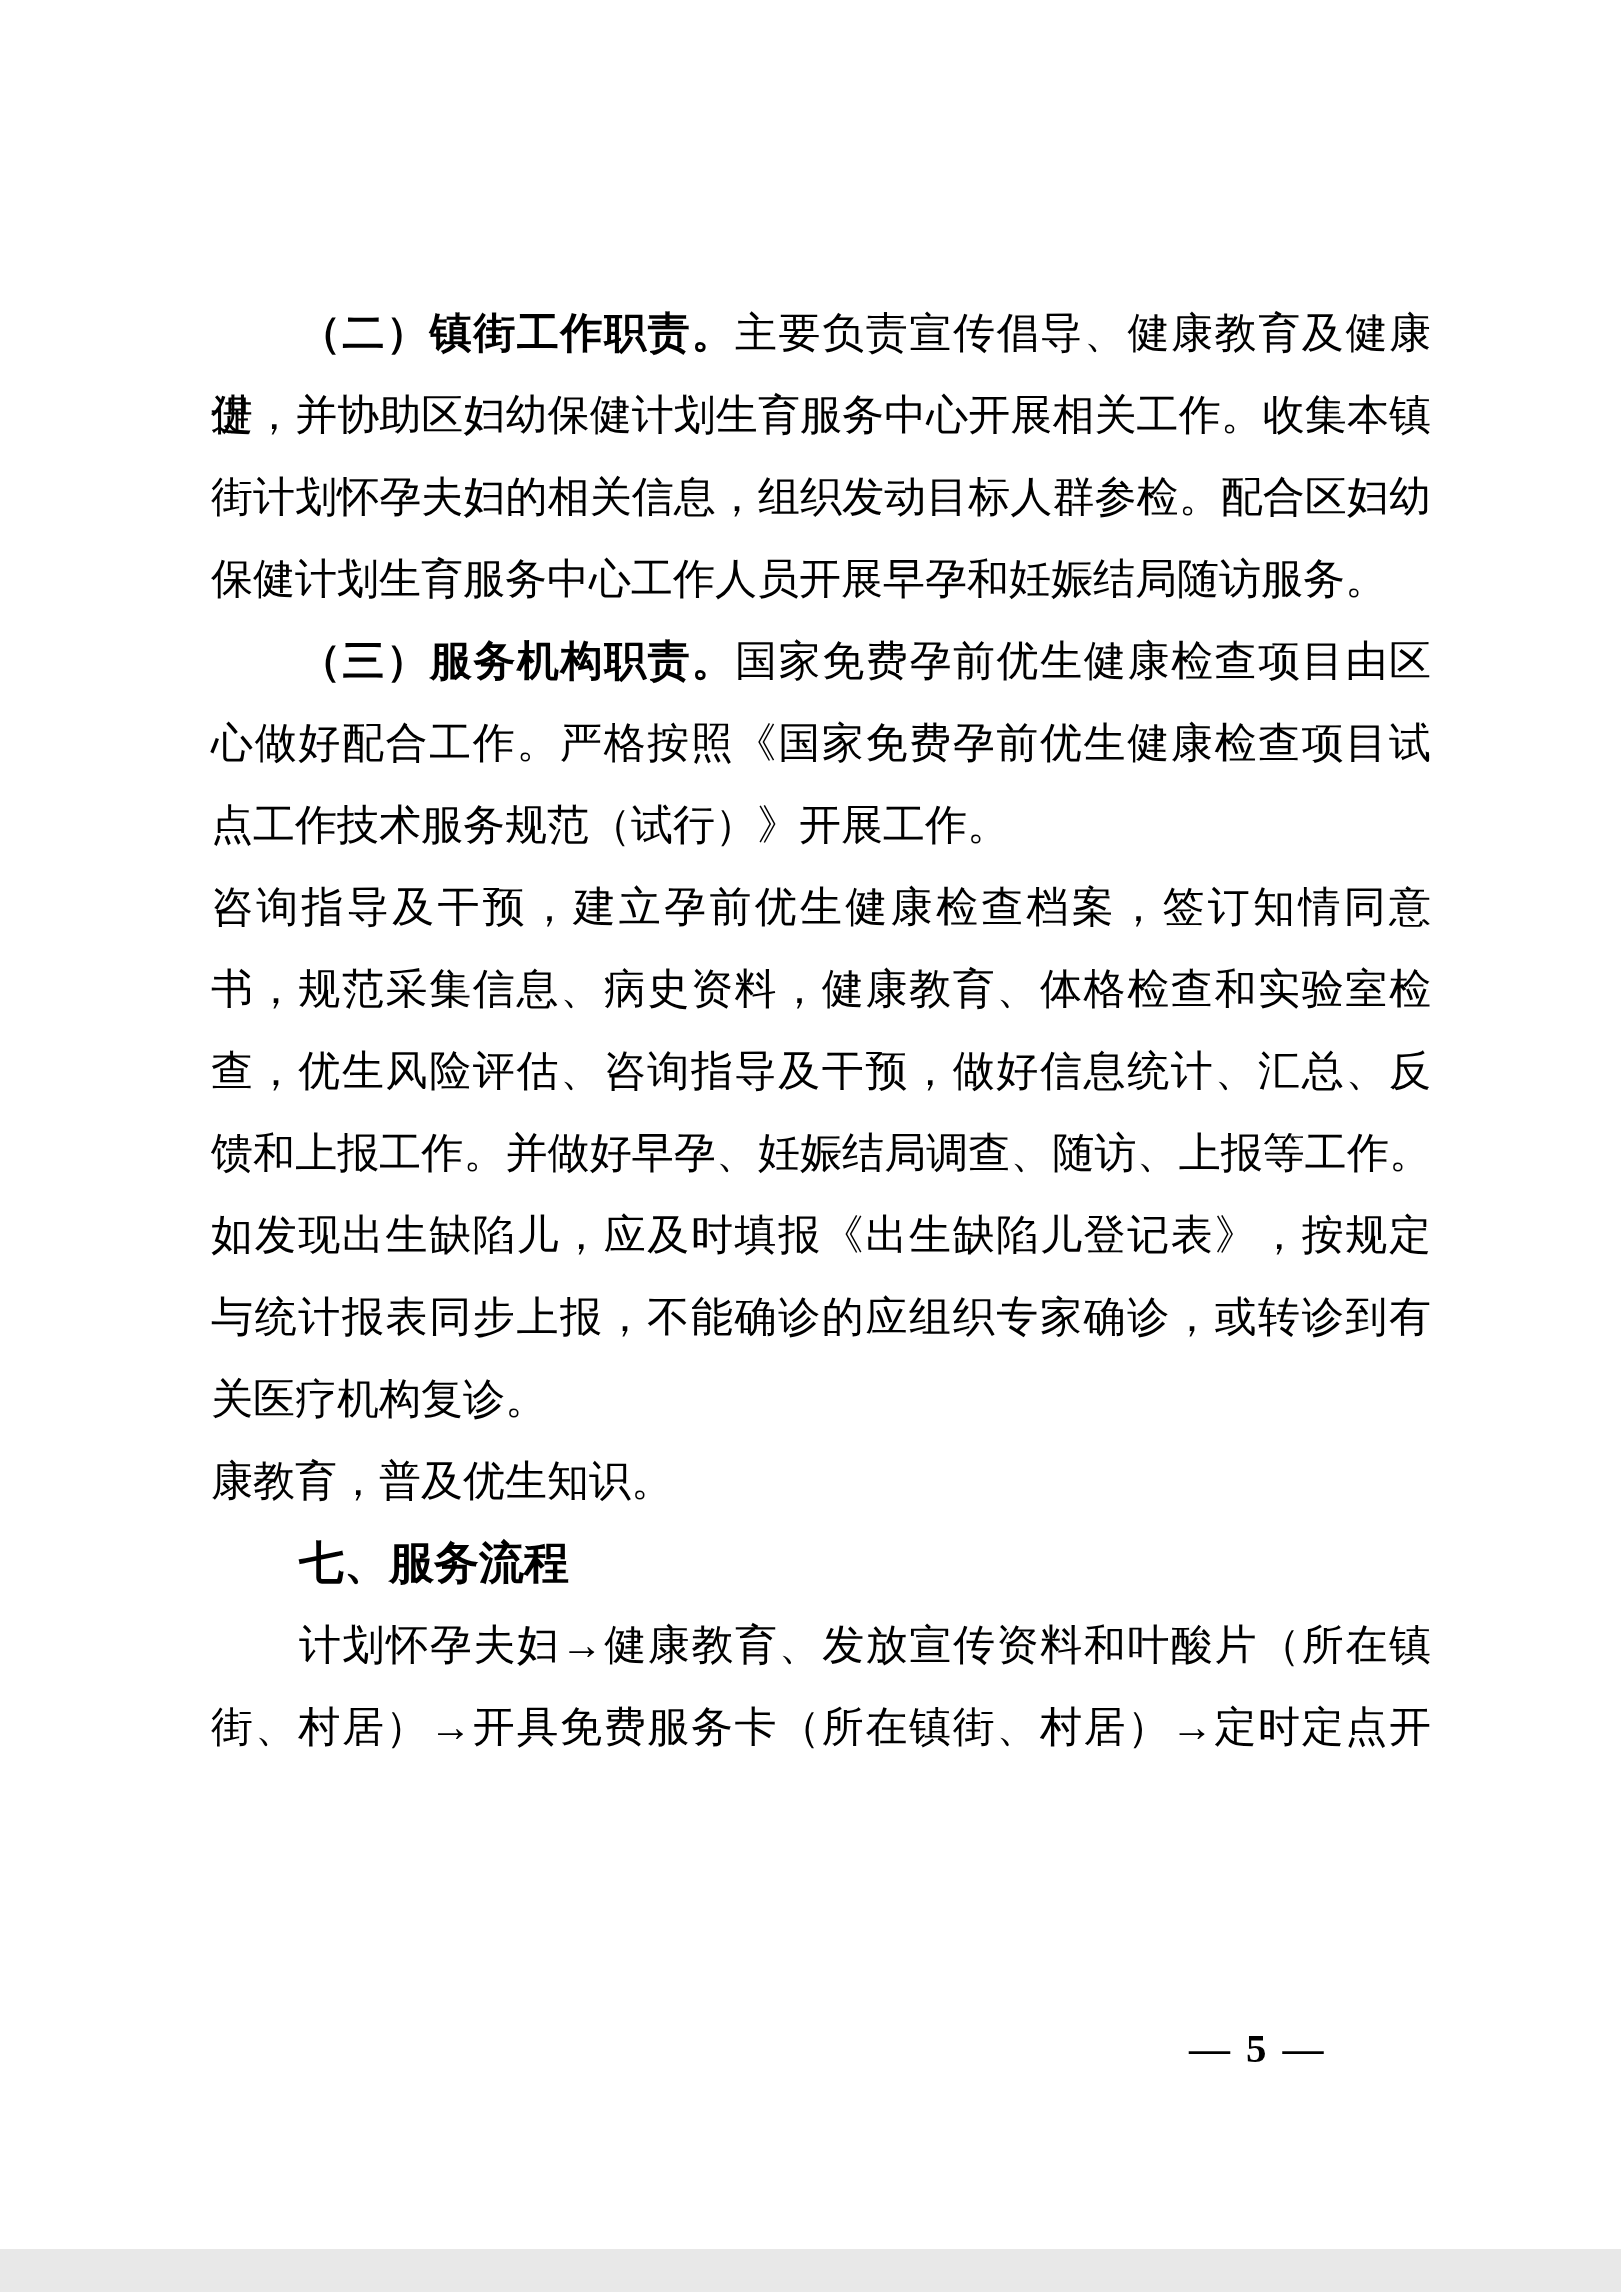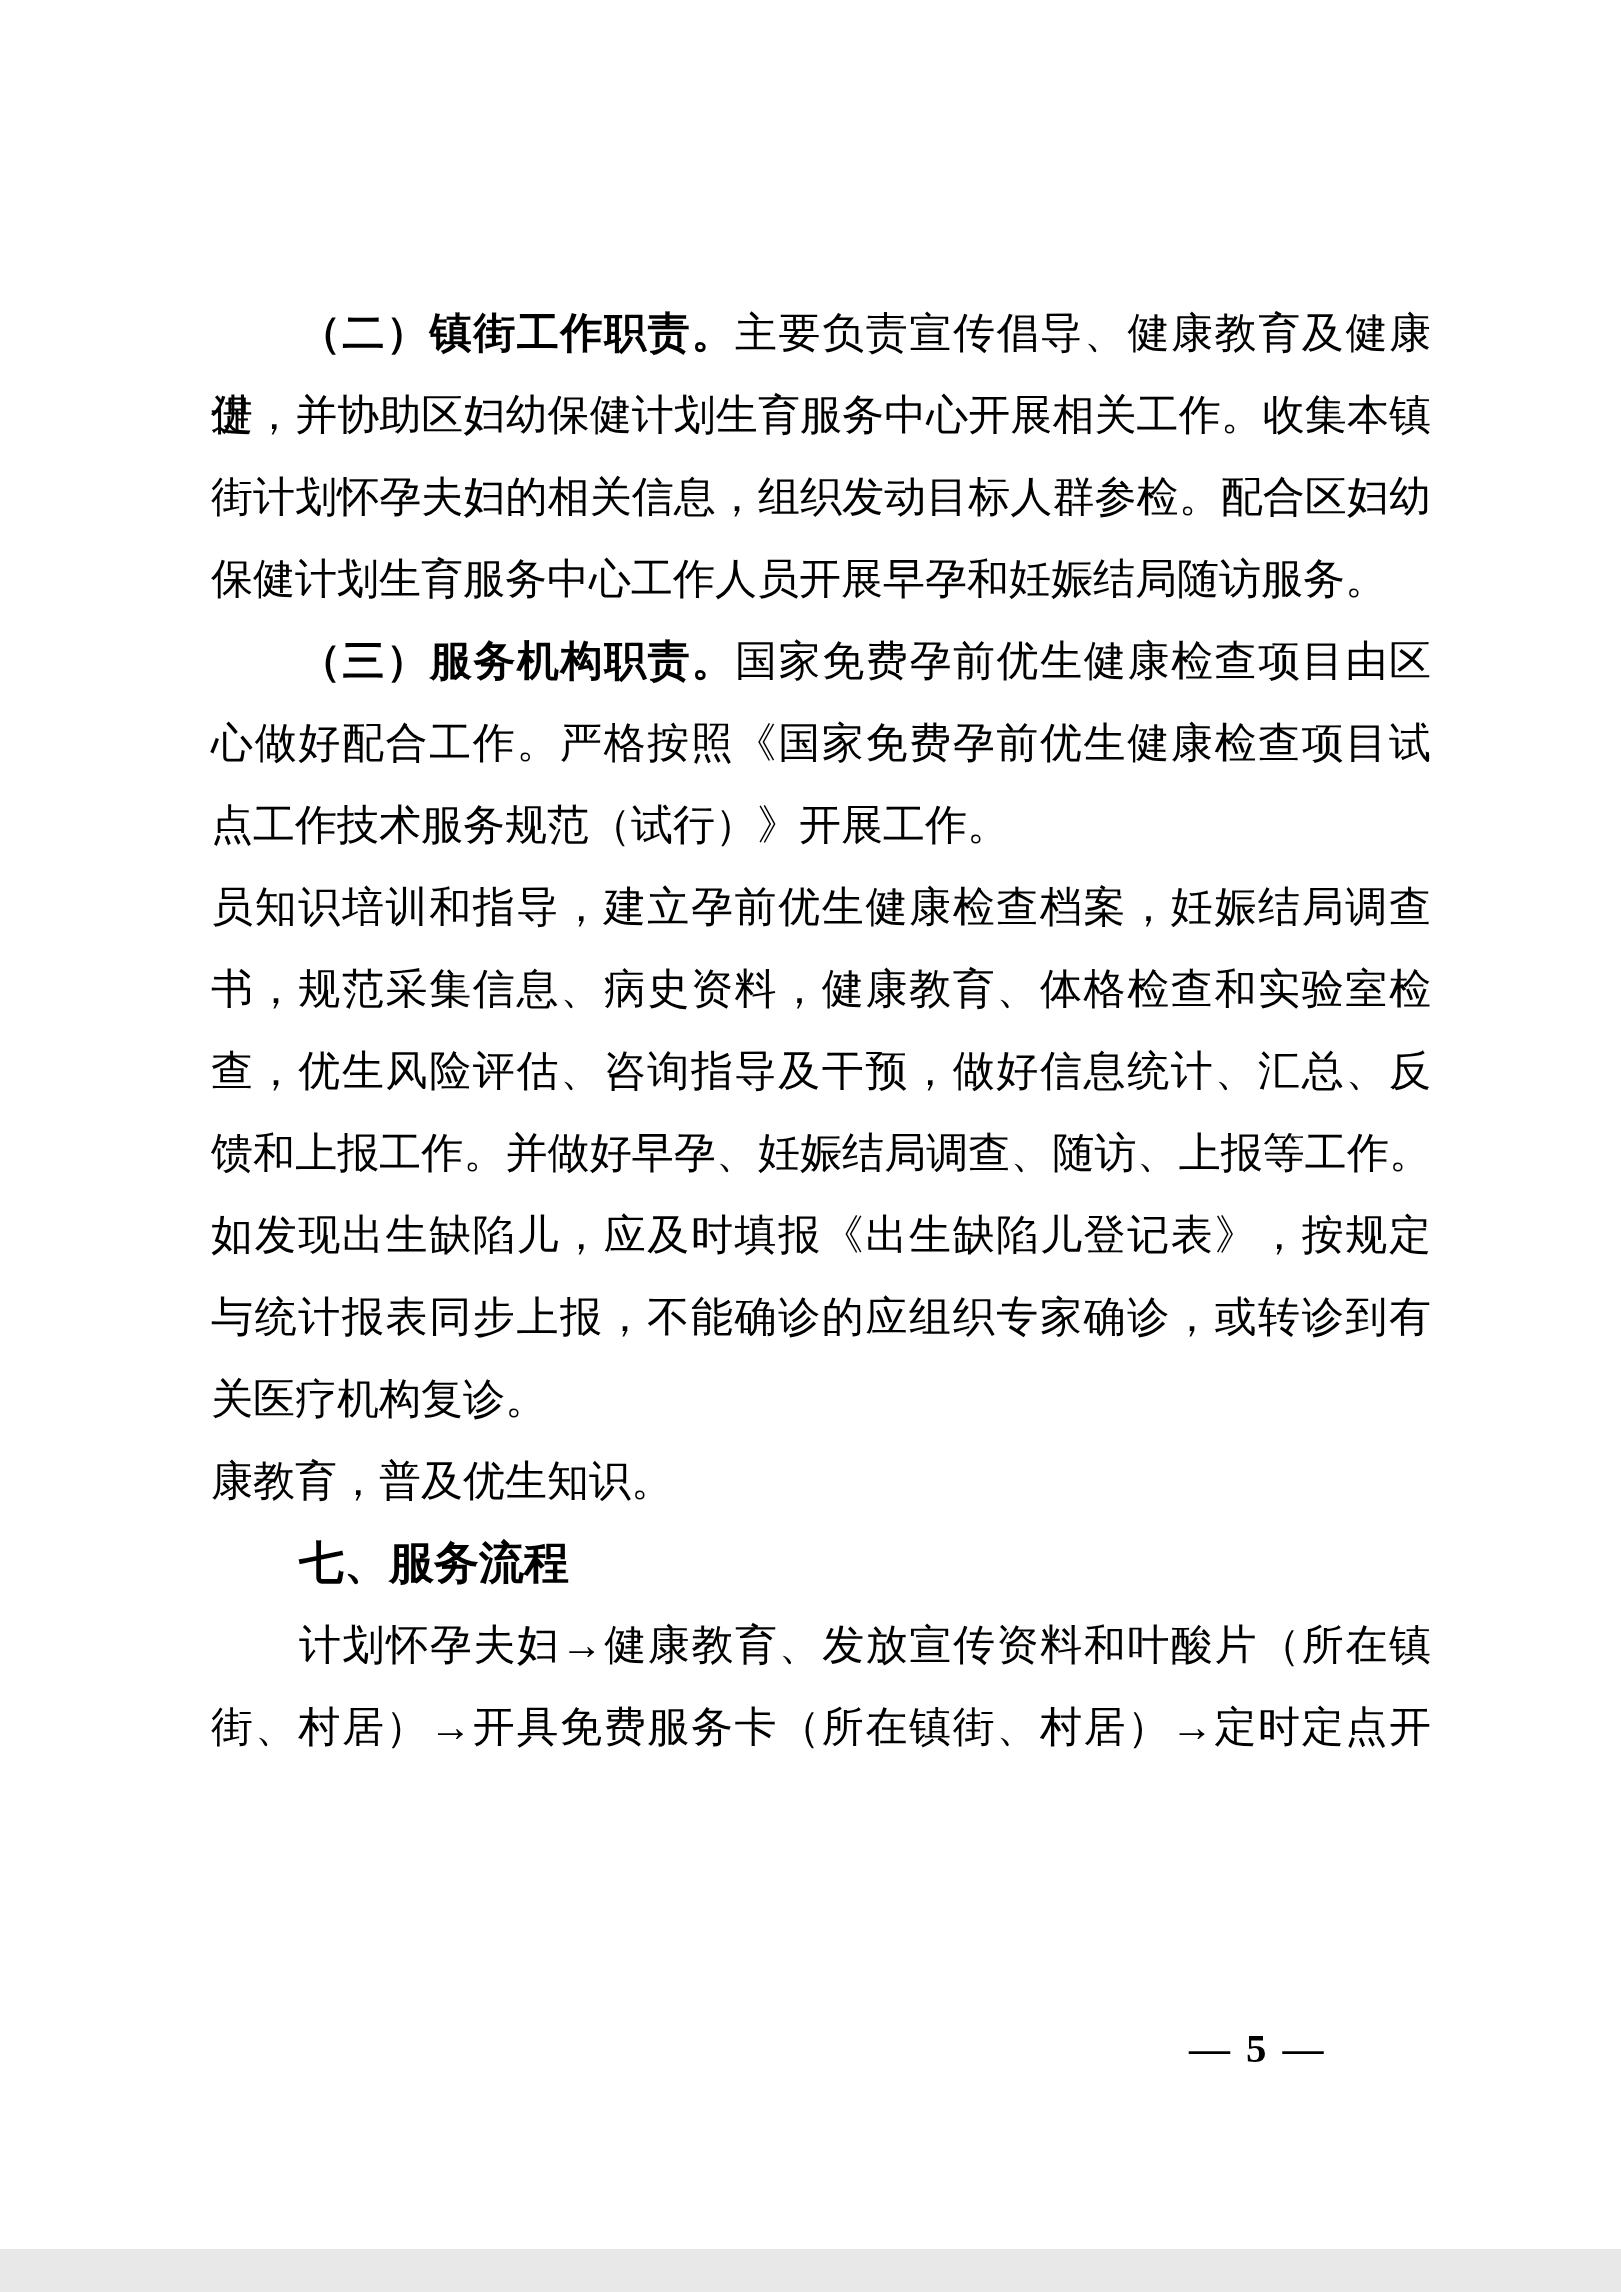--- a/index.html
+++ b/index.html
@@ -71,21 +71,21 @@
     <div class="line"><span>保健计划生育服务中心工作人员开展早孕和妊娠结局随访服务。</span></div>
 
     <div class="line indent justify"><span class="head">（三）服务机构职责。</span><span>国家免费孕前优生健康检查项目由区</span></div>
 
 
     <div class="line justify"><span>心做好配合工作。严格按照《国家免费孕前优生健康检查项目试</span></div>
 
     <div class="line"><span>点工作技术服务规范（试行）》开展工作。</span></div>
 
 
-    <div class="line justify"><span>员知识培训和指导，建立孕前优生健康检查档案，妊娠结局调查</span></div>
+    <div class="line justify"><span>咨询指导及干预，建立孕前优生健康检查档案，签订知情同意</span></div>
 
     <div class="line justify"><span>书，规范采集信息、病史资料，健康教育、体格检查和实验室检</span></div>
 
     <div class="line justify"><span>查，优生风险评估、咨询指导及干预，做好信息统计、汇总、反</span></div>
 
     <div class="line justify"><span>馈和上报工作。并做好早孕、妊娠结局调查、随访、上报等工作。</span></div>
 
     <div class="line justify"><span>如发现出生缺陷儿，应及时填报《出生缺陷儿登记表》，按规定</span></div>
 
     <div class="line justify"><span>与统计报表同步上报，不能确诊的应组织专家确诊，或转诊到有</span></div>

